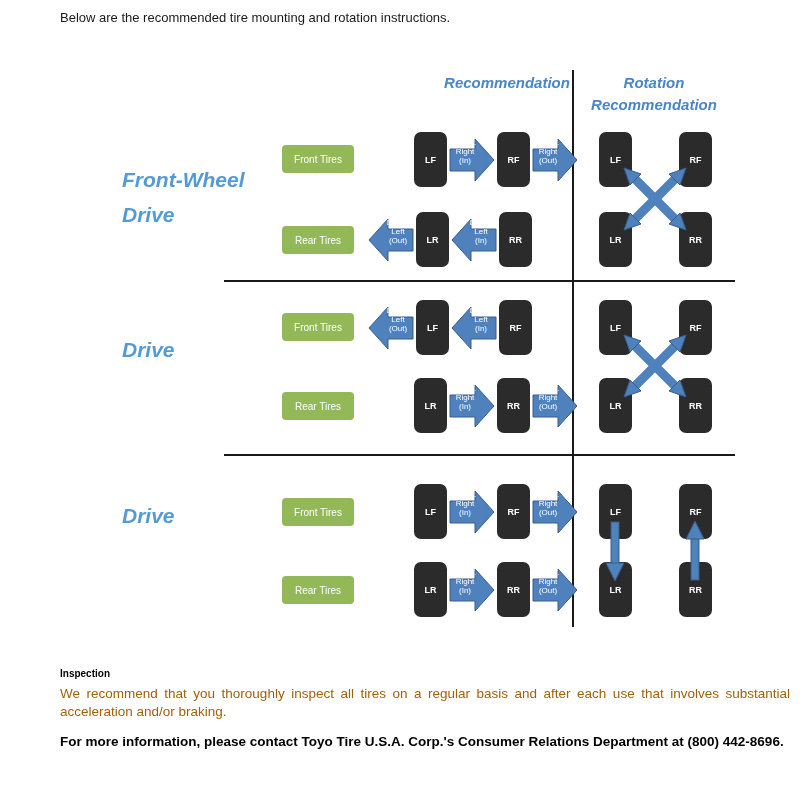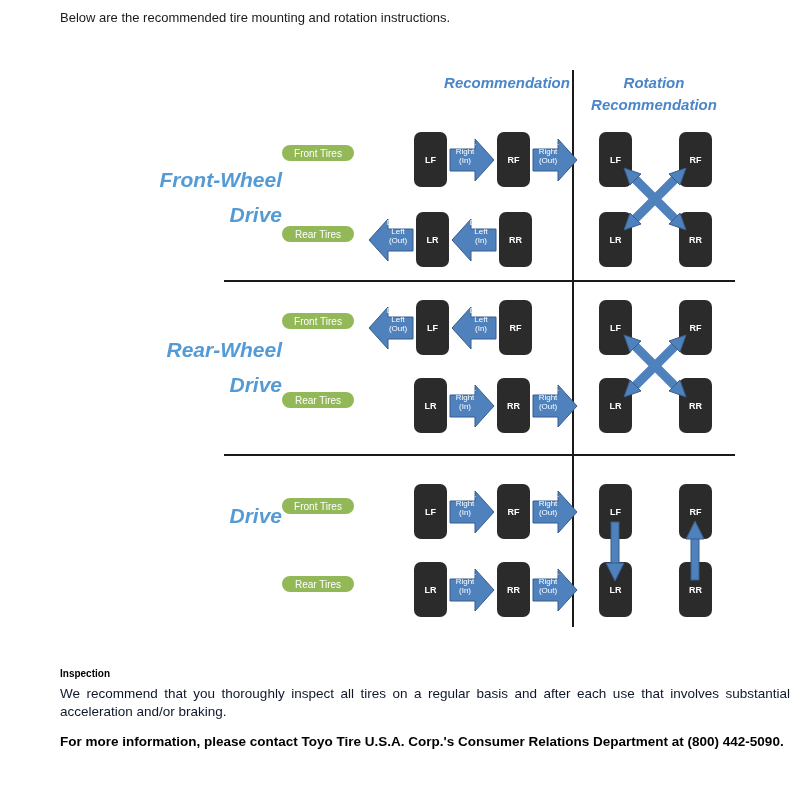--- a/index.html
+++ b/index.html
@@ -12,37 +12,37 @@
   }
   *{margin:0;padding:0;box-sizing:border-box;}
   body{background:#ffffff;}
   .page{position:relative;width:800px;height:786px;background:#fff;
         font-family:"Liberation Sans",sans-serif;overflow:hidden;margin-left:24px;}
   .abs{position:absolute;}
   .intro{left:36px;top:10px;font-size:13px;color:#1a1a1a;}
   .divider{background:#1a1a1a;}
   .col-header{text-align:center;font-style:italic;font-weight:bold;
               font-size:15px;line-height:22px;color:var(--blue-text);}
-  .drive-label{text-align:right;font-style:italic;font-weight:bold;
+  .drive-label{text-align:left;font-style:italic;font-weight:bold;
                font-size:21px;line-height:35px;color:var(--blue-label);}
-  .badge{width:72px;height:16px;border-radius:12px;background:var(--green);
+  .badge{width:72px;height:28px;border-radius:4px;background:var(--green);
          color:#fff;font-size:10px;display:flex;align-items:center;justify-content:center;}
   .tire{width:33px;height:55px;border-radius:7px;background:var(--tire);
         color:#fff;font-size:9px;font-weight:bold;
         display:flex;align-items:center;justify-content:center;flex:0 0 auto;text-align:center;}
   .mount-row{display:flex;align-items:center;gap:2px;height:55px;}
   .dot-arrow{position:relative;width:46px;height:44px;flex:0 0 auto;}
   .dot-arrow svg{position:absolute;left:0;top:0;width:100%;height:100%;}
   .arrow-text{position:absolute;top:0;height:100%;width:30px;
               display:flex;flex-direction:column;justify-content:flex-start;
               color:#fff;font-size:8px;line-height:9px;text-align:center;}
   .arrow-right .arrow-text{left:1px;}
   .arrow-left .arrow-text{right:1px;}
   .footer-title{left:36px;top:668px;font-size:10px;font-weight:bold;color:#000;}
-  .footer-text{left:36px;top:685px;width:730px;font-size:13.5px;color:#0f172a;
+  .footer-text{left:36px;top:685px;width:730px;font-size:13.5px;color:#a16207;
                text-align:justify;line-height:17.5px;}
   .footer-contact{left:36px;top:733px;width:730px;font-size:13.5px;font-weight:bold;
                   color:#000;text-align:justify;line-height:17.5px;}
 </style>
 </head>
 <body>
 
 <div class="page">
 
   <div class="abs intro">Below are the recommended tire mounting and rotation instructions.</div>
@@ -57,21 +57,20 @@
   <div class="abs col-header" style="left:556px;top:72px;width:148px;">
     <div>Rotation</div>
     <div>Recommendation</div>
   </div>
 
   <div class="abs drive-label" style="left:98px;top:162px;width:160px;">
     <div>Front-Wheel</div>
     <div>Drive</div>
   </div>
   <div class="abs drive-label" style="left:98px;top:332px;width:160px;">
-    <div>Rear-Wheel</div>
     <div>Drive</div>
   </div>
   <div class="abs drive-label" style="left:98px;top:498px;width:160px;">
     <div>Drive</div>
   </div>
 
   <div class="abs badge" style="left:258px;top:145px;">Front Tires</div>
   <div class="abs badge" style="left:258px;top:226px;">Rear Tires</div>
   <div class="abs badge" style="left:258px;top:313px;">Front Tires</div>
   <div class="abs badge" style="left:258px;top:392px;">Rear Tires</div>
@@ -259,15 +258,15 @@
     <rect x="6" y="2" width="8" height="43" fill="#4f81bd" stroke="#385d8a" stroke-width="1"></rect>
     <polygon points="1,43 19,43 10,61" fill="#4f81bd" stroke="#385d8a" stroke-width="1"></polygon>
   </svg>
   <svg class="abs" style="left:661px;top:520px;" width="20" height="62" viewBox="0 0 20 62">
     <rect x="6" y="18" width="8" height="42" fill="#4f81bd" stroke="#385d8a" stroke-width="1"></rect>
     <polygon points="10,1 1,19 19,19" fill="#4f81bd" stroke="#385d8a" stroke-width="1"></polygon>
   </svg>
 
   <div class="abs footer-title">Inspection</div>
   <div class="abs footer-text">We recommend that you thoroughly inspect all tires on a regular basis and after each use that involves substantial acceleration and/or braking.</div>
-  <div class="abs footer-contact">For more information, please contact Toyo Tire U.S.A. Corp.'s Consumer Relations Department at (800) 442-5090.</div>
+  <div class="abs footer-contact">For more information, please contact Toyo Tire U.S.A. Corp.'s Consumer Relations Department at (800) 442-8696.</div>
 
 </div>
 
 </body></html>

